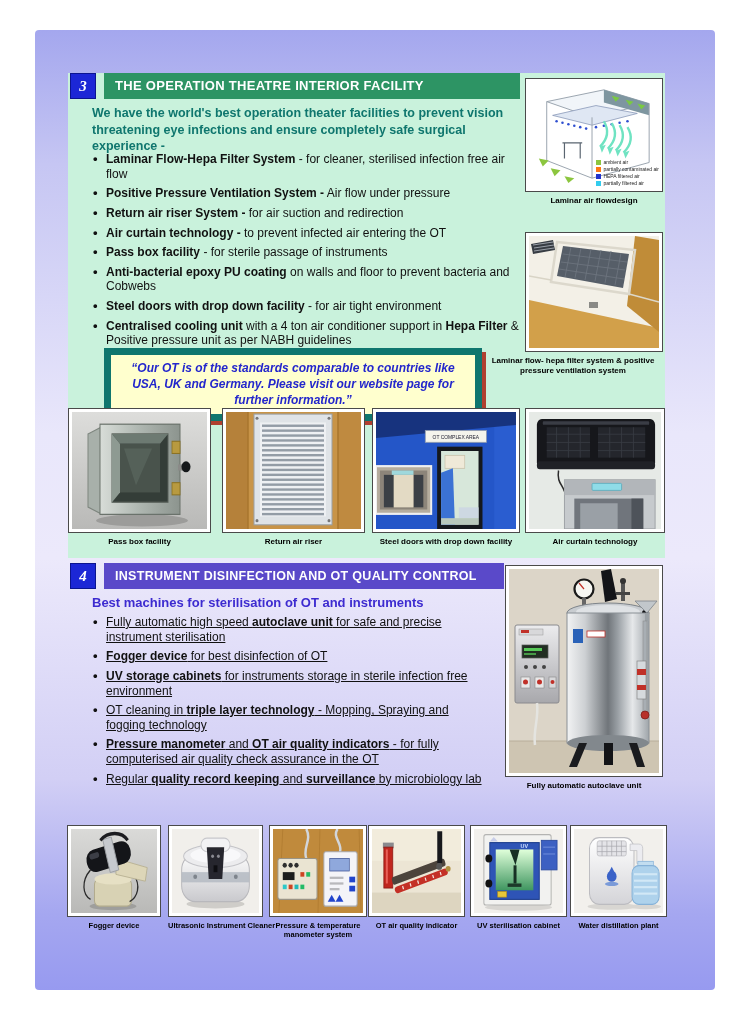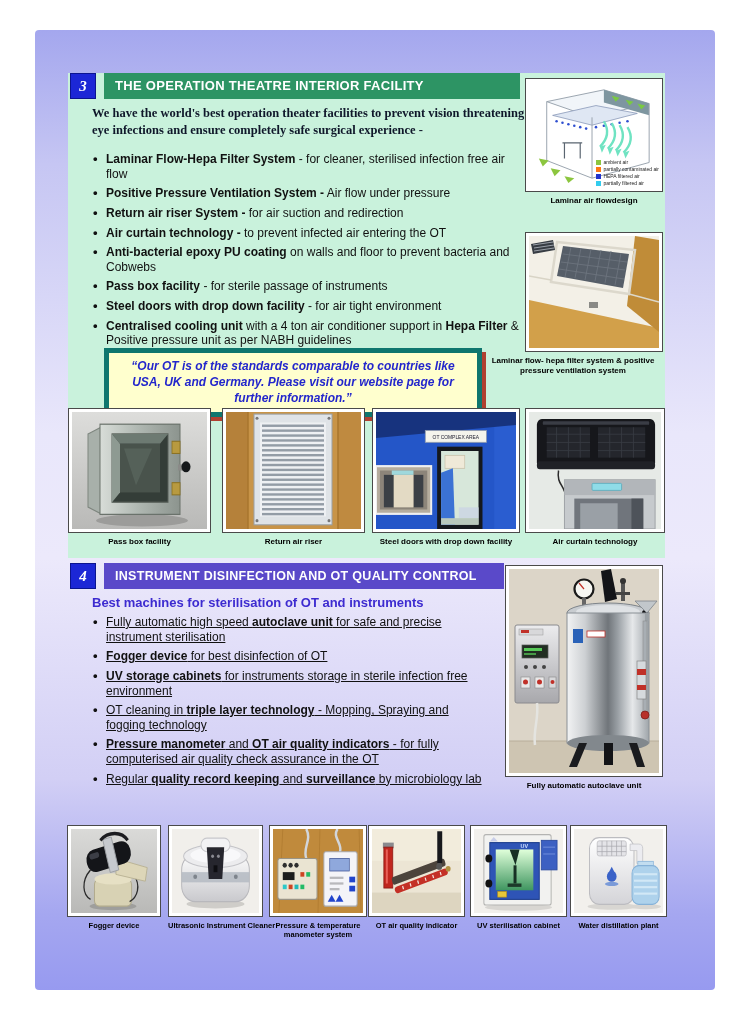--- a/index.html
+++ b/index.html
@@ -9,26 +9,26 @@
          background:linear-gradient(180deg,#a4a7ee 0%,#c6c6f3 14%,#e9e7fb 42%,#ece9fb 55%,#d2cff5 78%,#a5a7f0 92%,#979af0 100%);}
   .abs{position:absolute;}
   .sec3bg{left:68px;top:73px;width:597px;height:485px;background:#c9f2dc;}
   .badge{width:26px;height:26px;background:#1c27d6;border:1px solid #0b1490;box-sizing:border-box;
          color:#fff;font-family:"Liberation Serif",serif;font-style:italic;font-weight:bold;
          font-size:15px;text-align:center;line-height:24px;}
   .hbar{height:26px;line-height:26px;color:#fff;font-weight:bold;font-size:13px;letter-spacing:.3px;
         padding-left:11px;box-sizing:border-box;}
   .hbar3{background:#2d9464;}
   .hbar4{background:#5a49c9;font-size:12.5px;}
-  .intro{color:#0f172a;font-weight:bold;font-size:12.5px;line-height:1.32;font-family:Liberation Serif, serif;}
+  .intro{color:#0f766e;font-weight:bold;font-size:12.5px;line-height:1.32;}
   .subtitle{color:#3d2bd0;font-weight:bold;font-size:13px;}
   ul.blist{list-style:none;margin:0;padding:0;font-size:12px;line-height:1.22;}
   ul.blist li{position:relative;padding-left:14px;margin-bottom:5px;}
   ul.blist li::before{content:"\2022";position:absolute;left:1px;top:-1px;font-weight:bold;font-size:13px;}
-  .quote{background:#ffffce;border:5px solid #0f766e;box-shadow:4px 4px 0 #b04030;
+  .quote{background:#ffffce;border:7px solid #0f766e;box-shadow:4px 4px 0 #b04030;
          color:#2326cc;font-weight:bold;font-style:italic;font-size:12px;line-height:1.35;
          text-align:center;padding:5px 10px;box-sizing:border-box;}
   .pbox{background:#ffffff;border:1px solid #4a4a4a;box-sizing:border-box;padding:3px;}
   .pbox svg{display:block;width:100%;height:100%;}
   .cap{font-size:8px;font-weight:bold;text-align:center;color:#000;line-height:1.25;}
   .cap.nw{white-space:nowrap;}
   .cap.sm{font-size:7.5px;}
   .legend{position:absolute;right:3px;bottom:4px;}
   .lrow{display:flex;align-items:center;height:7px;}
   .lsw{width:5px;height:5px;margin-right:2px;flex:0 0 auto;}
@@ -49,22 +49,22 @@
     <span>THE OPERATION THEATRE INTERIOR FACILITY</span>
   </div>
 
   <div class="abs intro" style="left:92px;top:105px;width:436px;">We have the world's best operation theater facilities to prevent vision threatening eye infections and ensure completely safe surgical experience -</div>
 
   <ul class="abs blist" style="left:92px;top:152px;width:430px;">
     <li><span style="font-weight: bold;">Laminar Flow-Hepa Filter System</span><span> - for cleaner, sterilised infection free air flow</span></li>
     <li><span style="font-weight: bold;">Positive Pressure Ventilation System -</span><span> Air flow under pressure</span></li>
     <li><span style="font-weight: bold;">Return air riser System -</span><span> for air suction and redirection</span></li>
     <li><span style="font-weight: bold;">Air curtain technology -</span><span> to prevent infected air entering the OT</span></li>
+    <li><span style="font-weight: bold;">Pass box facility</span><span> - for sterile passage of instruments</span></li>
     <li><span style="font-weight: bold;">Anti-bacterial epoxy PU coating</span><span> on walls and floor to prevent bacteria and Cobwebs</span></li>
-    <li><span style="font-weight: bold;">Pass box facility</span><span> - for sterile passage of instruments</span></li>
     <li><span style="font-weight: bold;">Steel doors with drop down facility</span><span> - for air tight environment</span></li>
     <li><span style="font-weight: bold;">Centralised cooling unit</span><span> with a 4 ton air conditioner support in </span><span style="font-weight: bold;">Hepa Filter</span><span> &amp; Positive pressure unit as per NABH guidelines</span></li>
   </ul>
 
   <div class="abs quote" style="left:104px;top:348px;width:378px;">
     <span>“Our OT is of the standards comparable to countries like USA, UK and Germany. Please visit our website page for further information.”</span>
   </div>
 
   <div class="abs pbox" style="left:525px;top:78px;width:138px;height:114px;">
     <svg viewBox="0 0 132 108" preserveAspectRatio="none">

